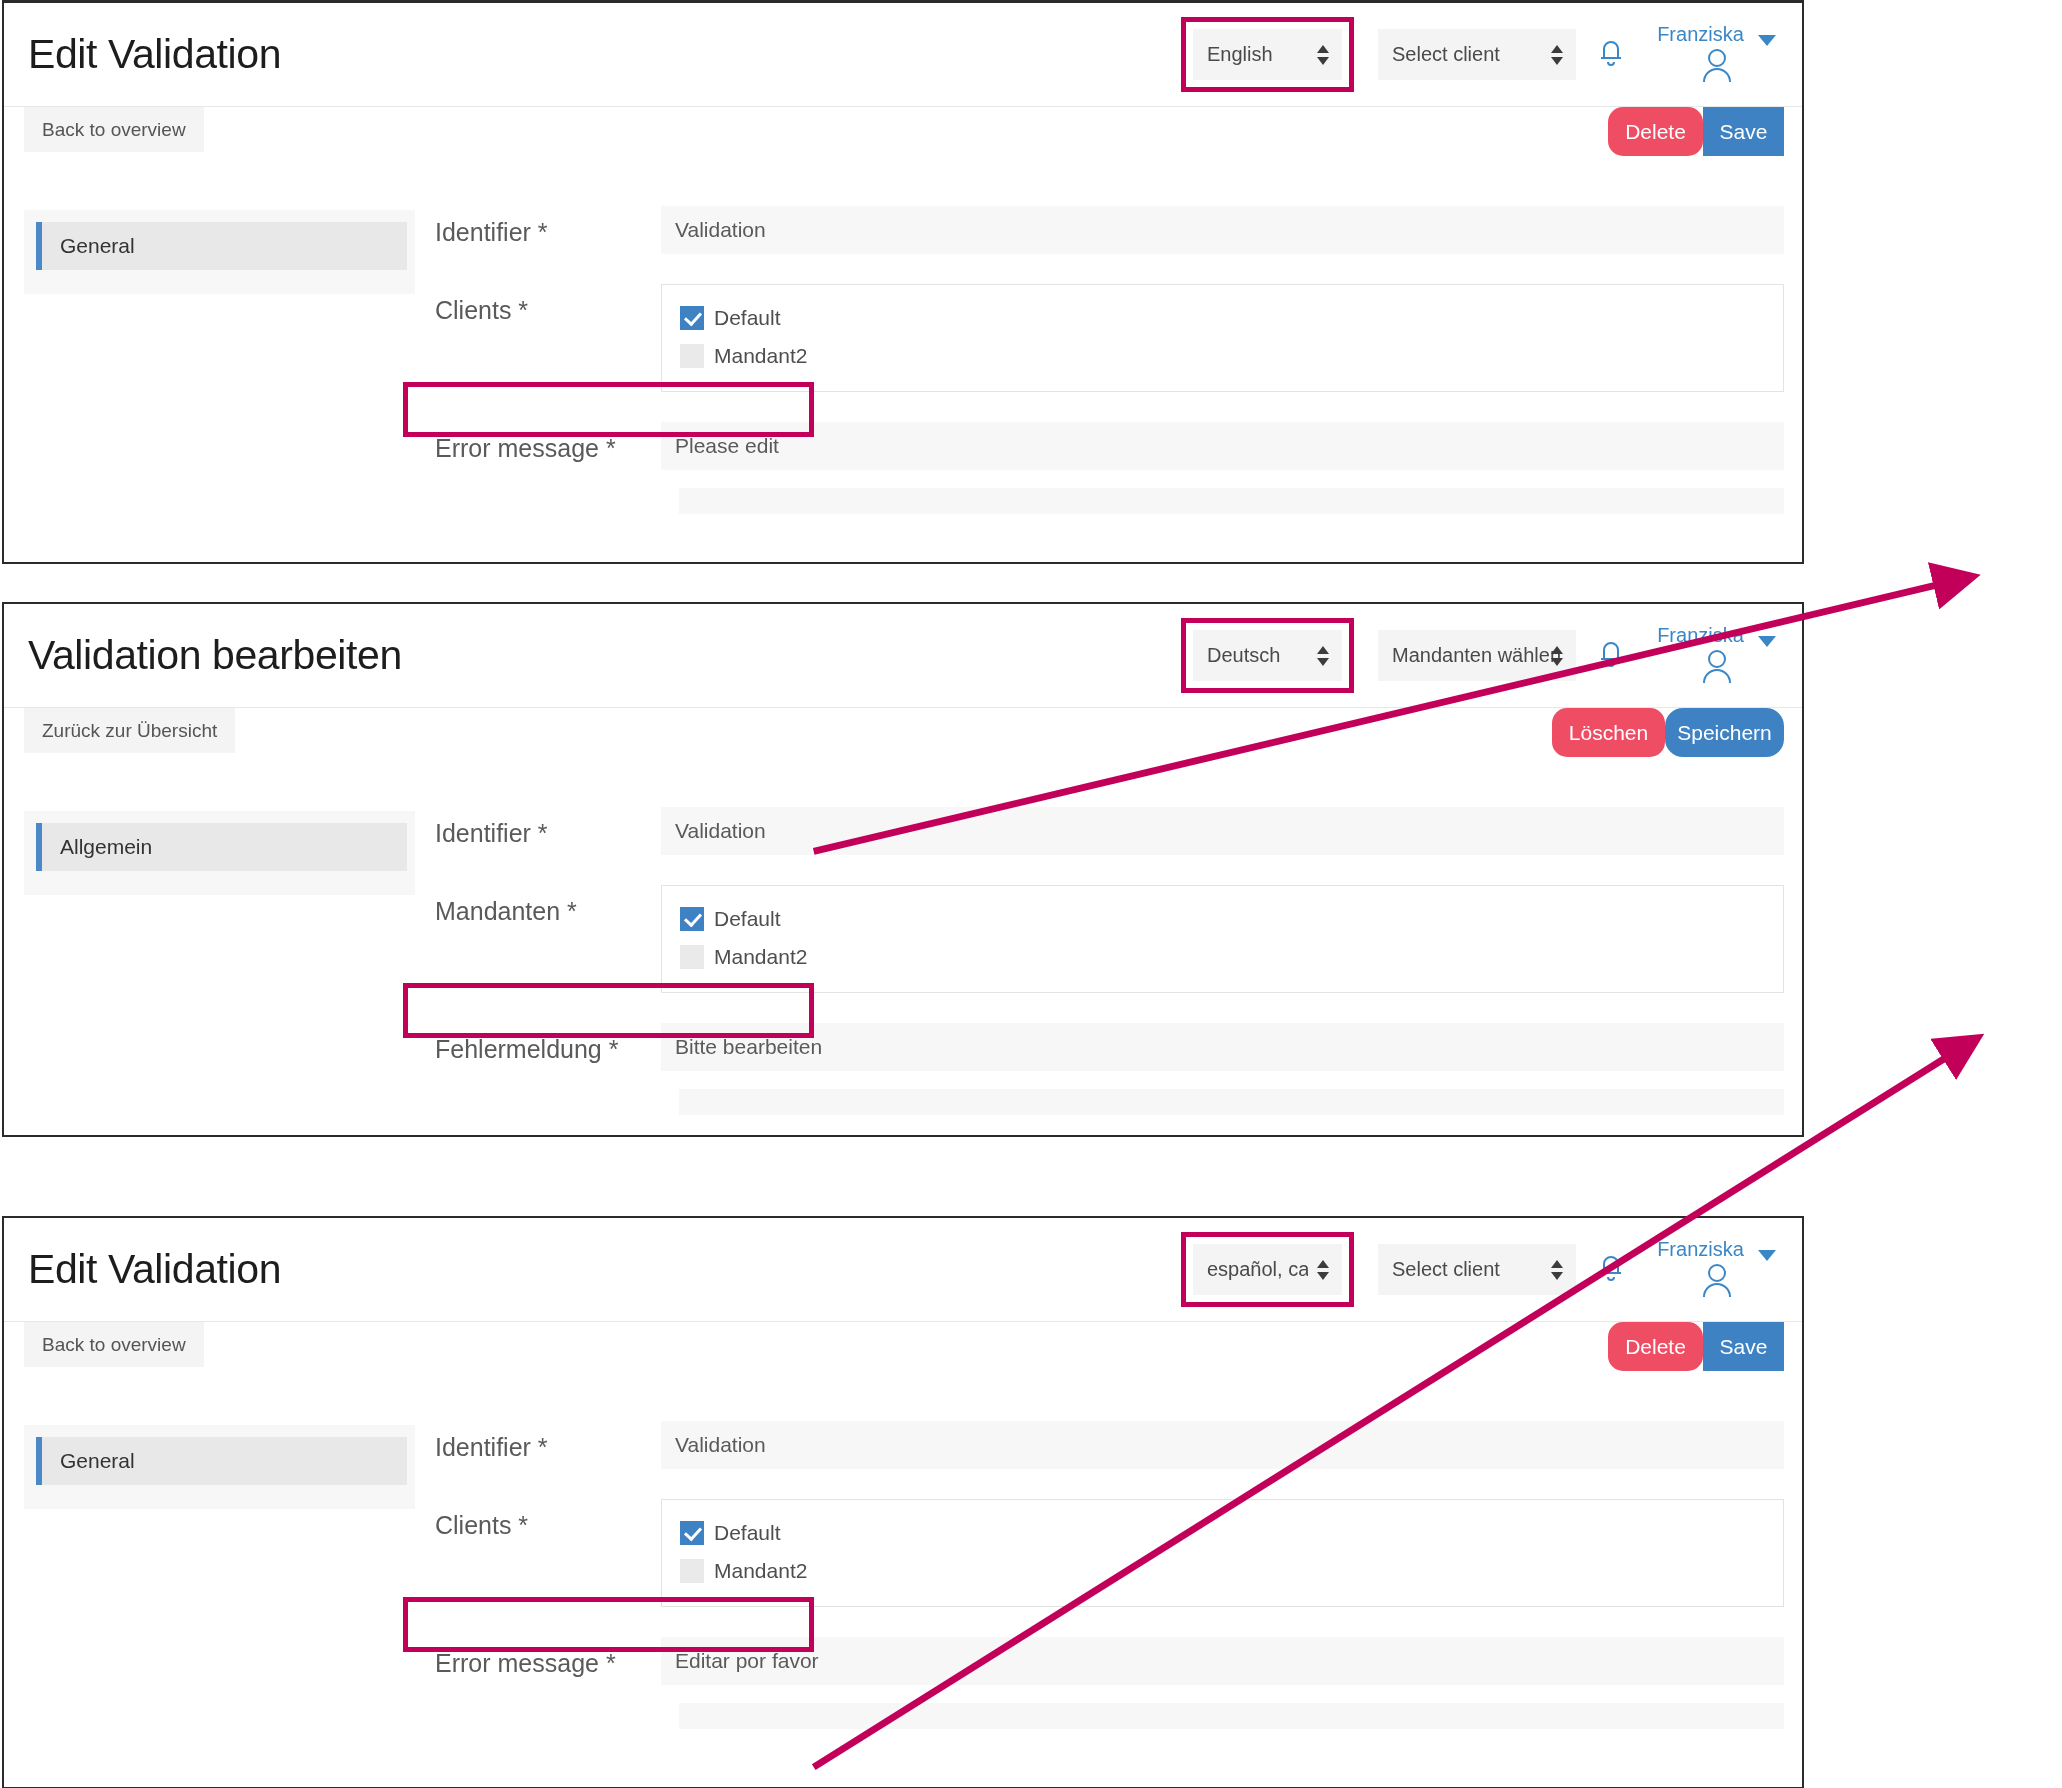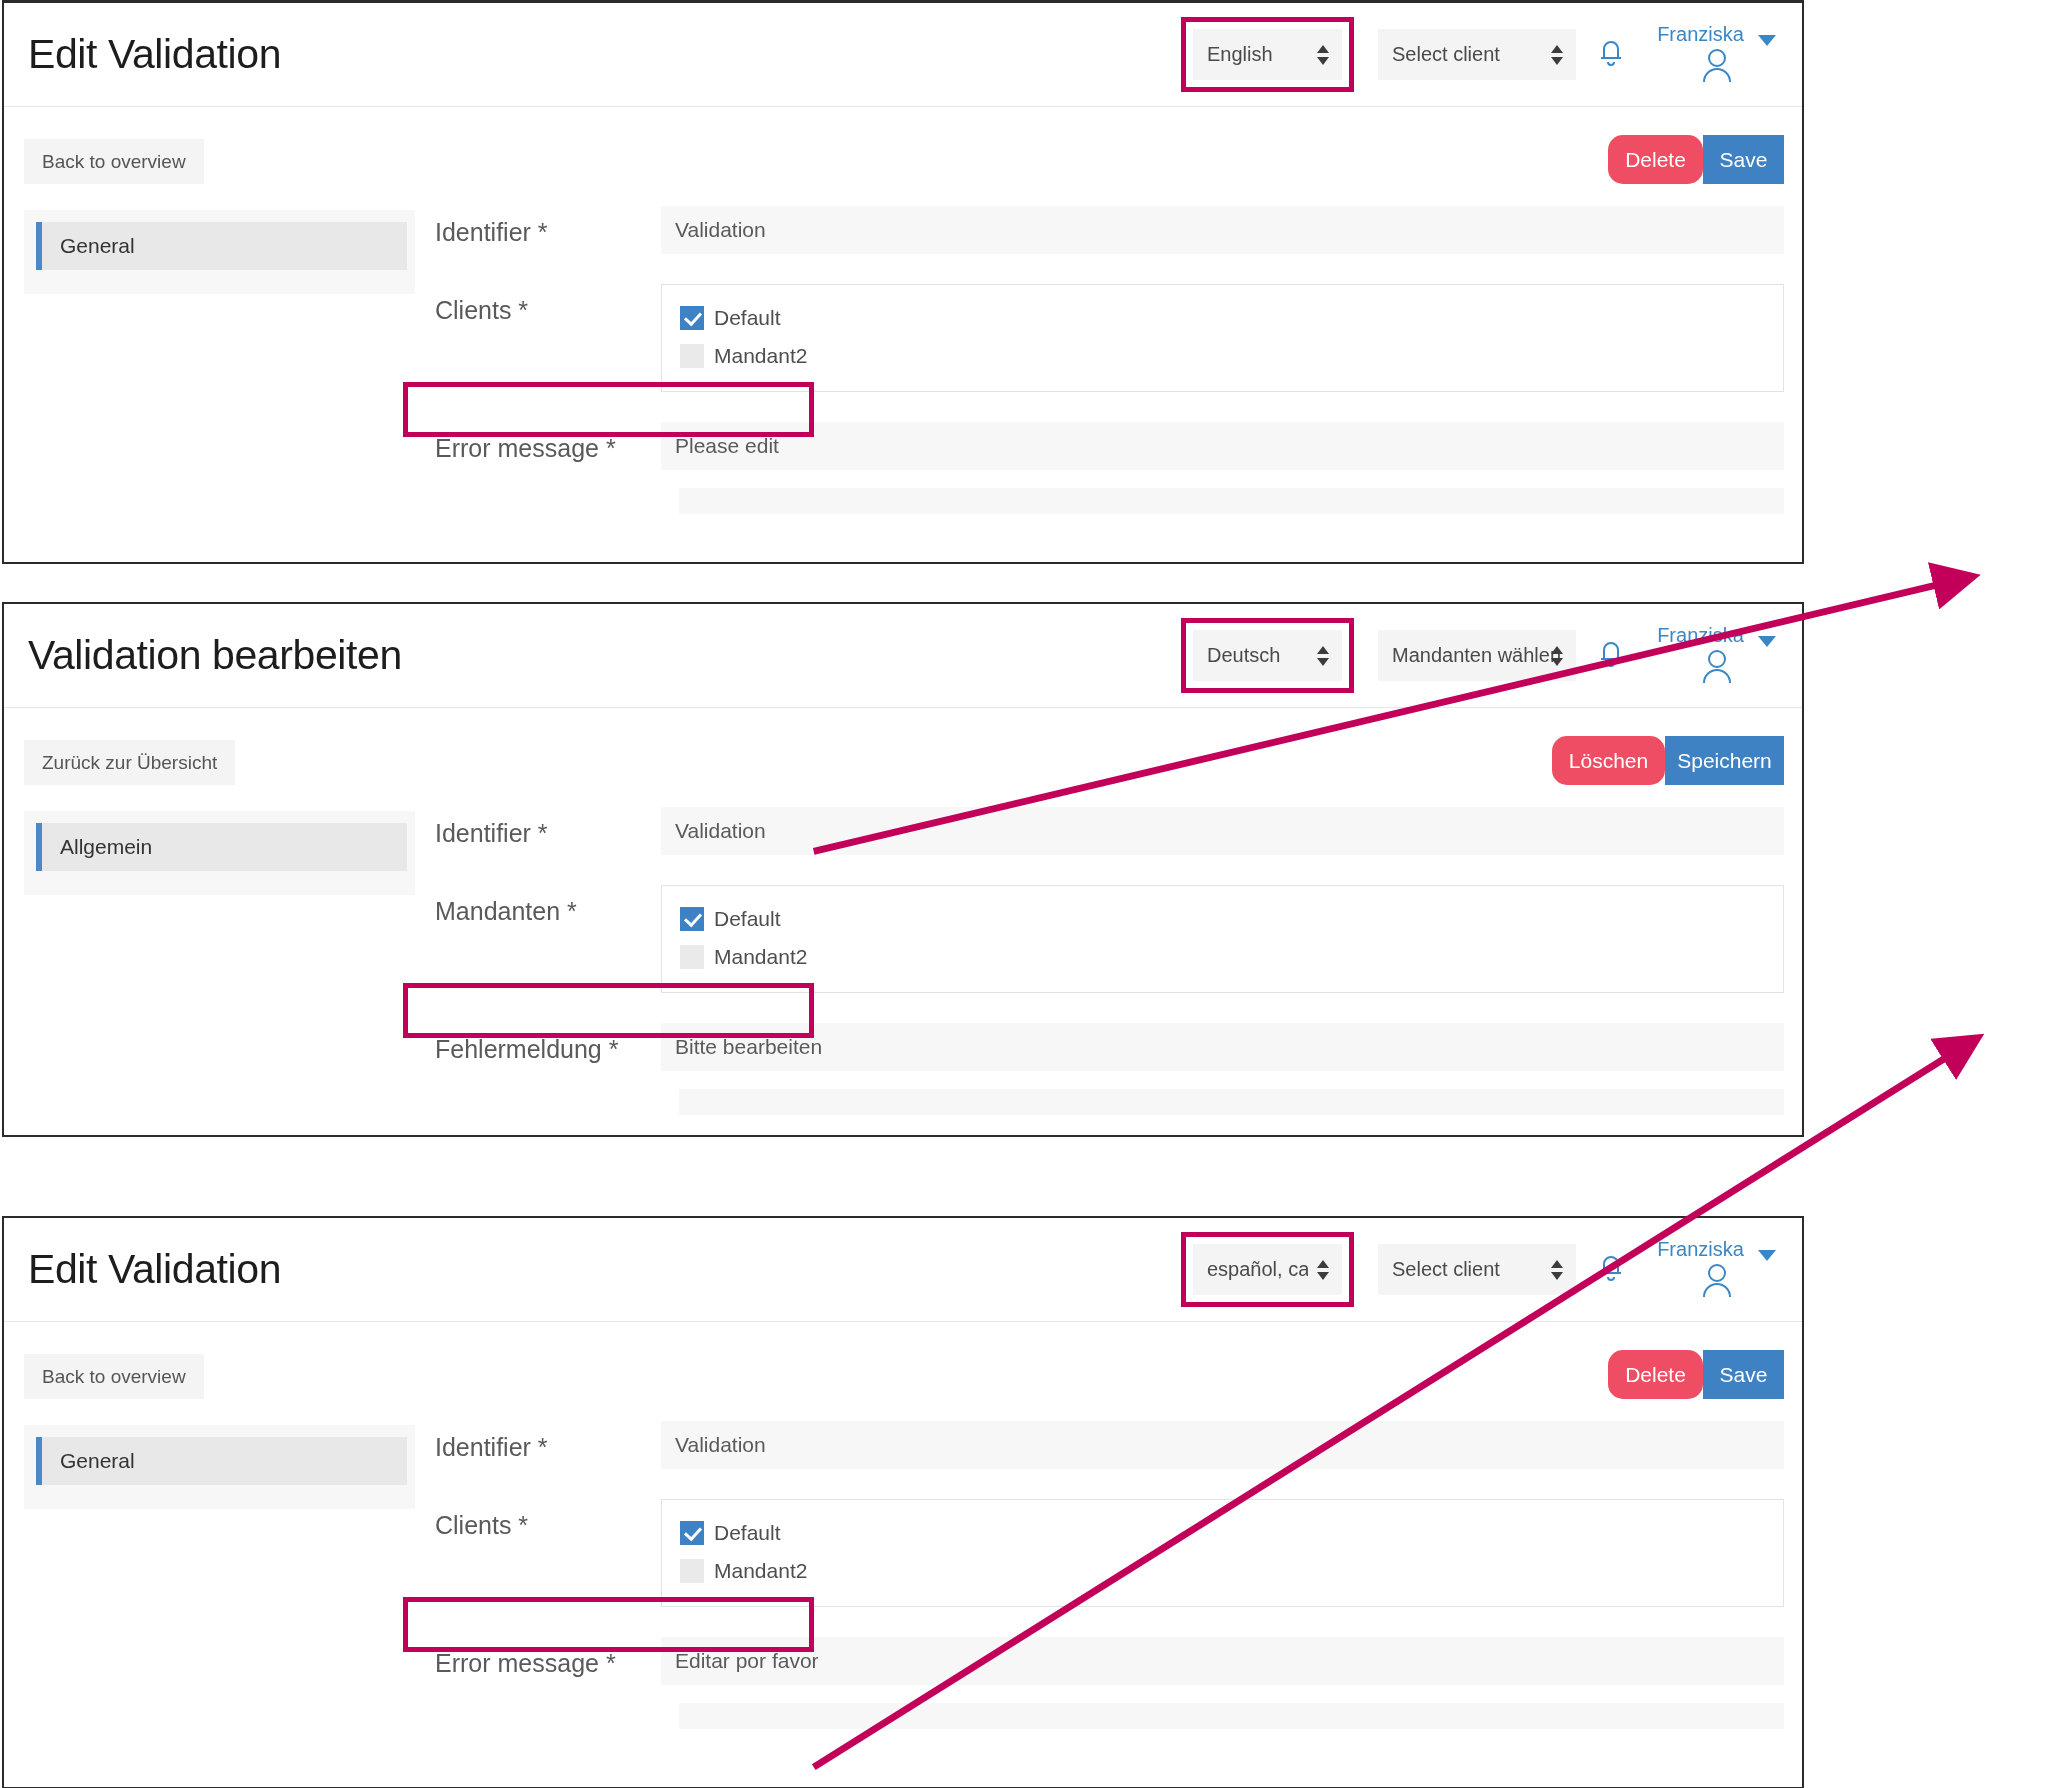--- a/index.html
+++ b/index.html
@@ -122,21 +122,21 @@
     border-right: 9px solid transparent;
     border-top: 11px solid #3a87c8;
   }
   .avatar-icon { color: #3a87c8; margin-top: 2px; }
 
   
   .toolbar {
     position: relative;
     height: 77px;
     display: flex;
-    align-items: flex-end;
+    align-items: flex-start;
     padding: 0 18px 0 20px;
   }
   .btn-back {
     background: #f4f4f4;
     color: #555555;
     font-size: 19px;
     padding: 13px 18px;
     border: none;
     line-height: 1;
     font-family: "Liberation Sans", sans-serif;
@@ -430,21 +430,21 @@
             </svg>
           </span>
         </div>
       </div>
     </div>
 
     <div class="toolbar">
       <button class="btn-back">Zurück zur Übersicht</button>
       <div class="btn-group">
         <button class="btn btn-delete" style="width:113px;">Löschen</button>
-        <button class="btn btn-save" style="width:119px;">Speichern</button>
+        <button class="btn btn-save" style="width:119px;border-radius:18px;">Speichern</button>
       </div>
     </div>
 
     <div class="form-body">
       <div class="section-col">
         <div class="section-card">
           <div class="section-head">
             <span>Allgemein</span>
           </div>
         </div>

